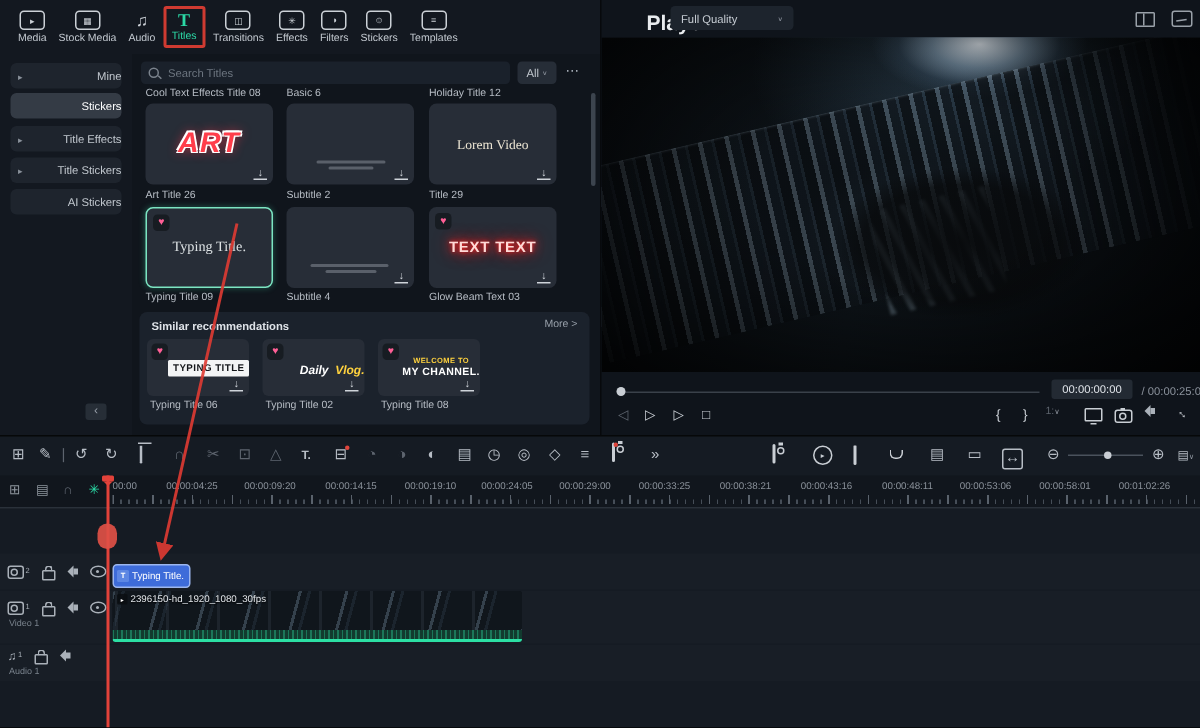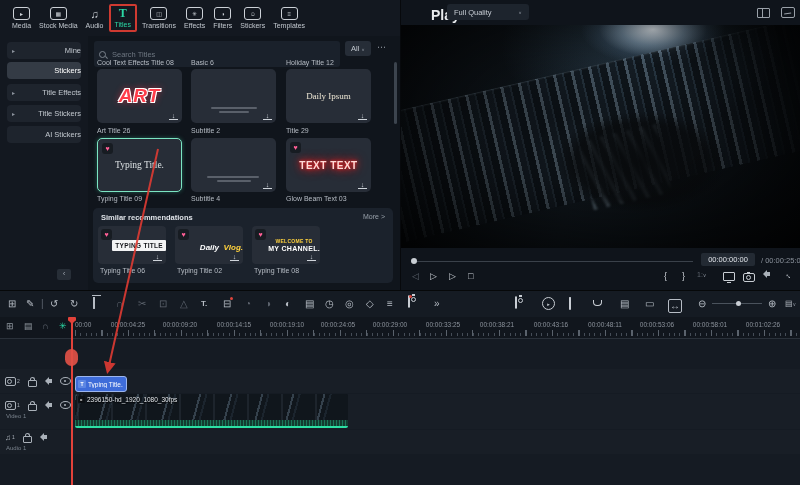--- a/index.html
+++ b/index.html
@@ -22,21 +22,21 @@
   
   .sidebar{left:0;top:36px;width:88px;height:254px;}
   .sb-item{position:absolute;left:7px;width:74px;height:17px;background:#1e242d;border-radius:4px;
            display:flex;align-items:center;justify-content:flex-end;font-size:7.5px;color:#c2c8cf;}
   .sb-item.sel{background:#343b45;color:#fff;}
   .sb-arrow{position:absolute;left:5px;top:5px;font-size:6px;color:#8a919b;}
   .collapse-btn{position:absolute;left:57px;top:233px;width:14px;height:11px;background:#272e37;border-radius:2px;
                 font-size:8px;line-height:10px;text-align:center;color:#9aa1ab;}
   
   .content{left:88px;top:36px;width:312px;height:254px;background:#10151c;}
-  .search-box{position:absolute;left:6px;top:5px;width:246px;height:26px;background:#1a212b;border-radius:3px;
+  .search-box{position:absolute;left:6px;top:5px;width:246px;height:15px;background:#1a212b;border-radius:3px;
               display:flex;align-items:center;padding:0 5px;gap:4px;box-sizing:border-box;}
   .search-glass{width:5px;height:5px;border:1px solid #7b838d;border-radius:50%;position:relative;flex:none;}
   .search-glass::after{content:'';position:absolute;width:3px;height:1px;background:#7b838d;transform:rotate(45deg);right:-3px;bottom:-1px;}
   .search-input{background:transparent;border:0;outline:none;color:#aab1bb;font-size:7.5px;width:100%;font-family:inherit;}
   .search-input::placeholder{color:#6d7680;}
   .filter-pill{position:absolute;left:257px;top:5px;width:26px;height:15px;background:#262d37;border-radius:3px;
                display:flex;align-items:center;justify-content:center;gap:2px;font-size:7.5px;color:#c2c8cf;}
   .caret{font-size:5px;transform:scaleY(.8);color:#8a919b;}
   .menu-dots{position:absolute;left:289px;top:6px;font-size:9px;color:#aab1bb;}
   .hdr-lbl{position:absolute;font-size:7px;color:#b6bcc4;white-space:nowrap;}
@@ -253,21 +253,21 @@
       <div class="thumb" style="left:9px;top:33px;">
         <span class="art-txt">ART</span>
         <span class="dl-icon">↓</span>
       </div>
       <div class="thumb" style="left:103px;top:33px;">
         <div class="cap-line" style="left:20px;top:38px;width:46px;"></div>
         <div class="cap-line" style="left:28px;top:42px;width:30px;"></div>
         <span class="dl-icon">↓</span>
       </div>
       <div class="thumb" style="left:198px;top:33px;">
-        <span class="lorem-prev">Daily Ipsum</span>
+        <span class="lorem-prev">Lorem Video</span>
         <span class="dl-icon">↓</span>
       </div>
 
       <span class="cell-lbl" style="left:9px;top:91px;">Art Title 26</span>
       <span class="cell-lbl" style="left:103px;top:91px;">Subtitle 2</span>
       <span class="cell-lbl" style="left:198px;top:91px;">Title 29</span>
 
       <div class="thumb sel" style="left:9px;top:102px;">
         <div class="heart-badge">
             <span>♥</span>

